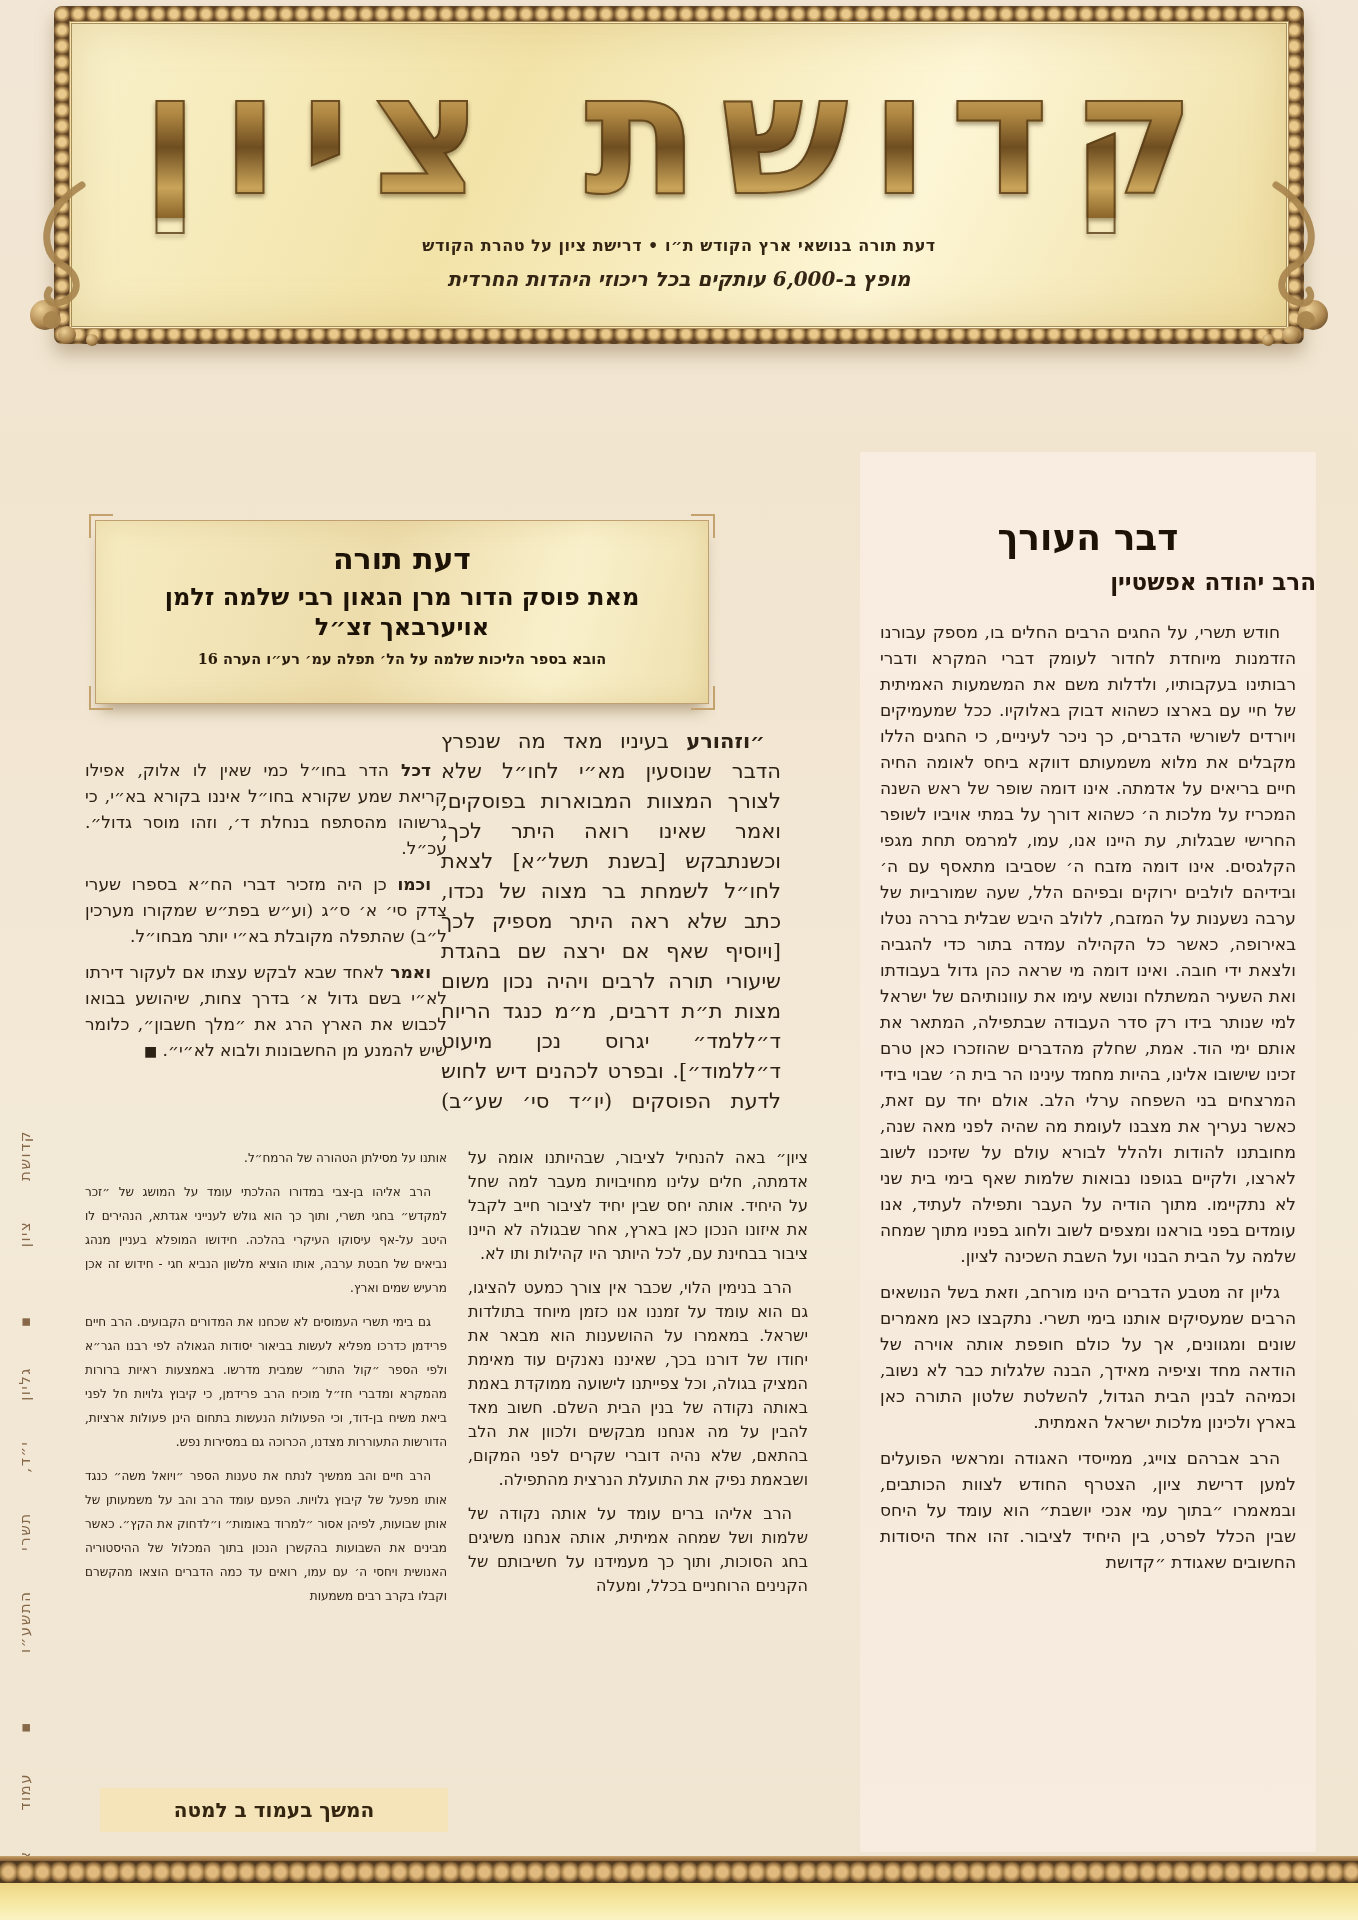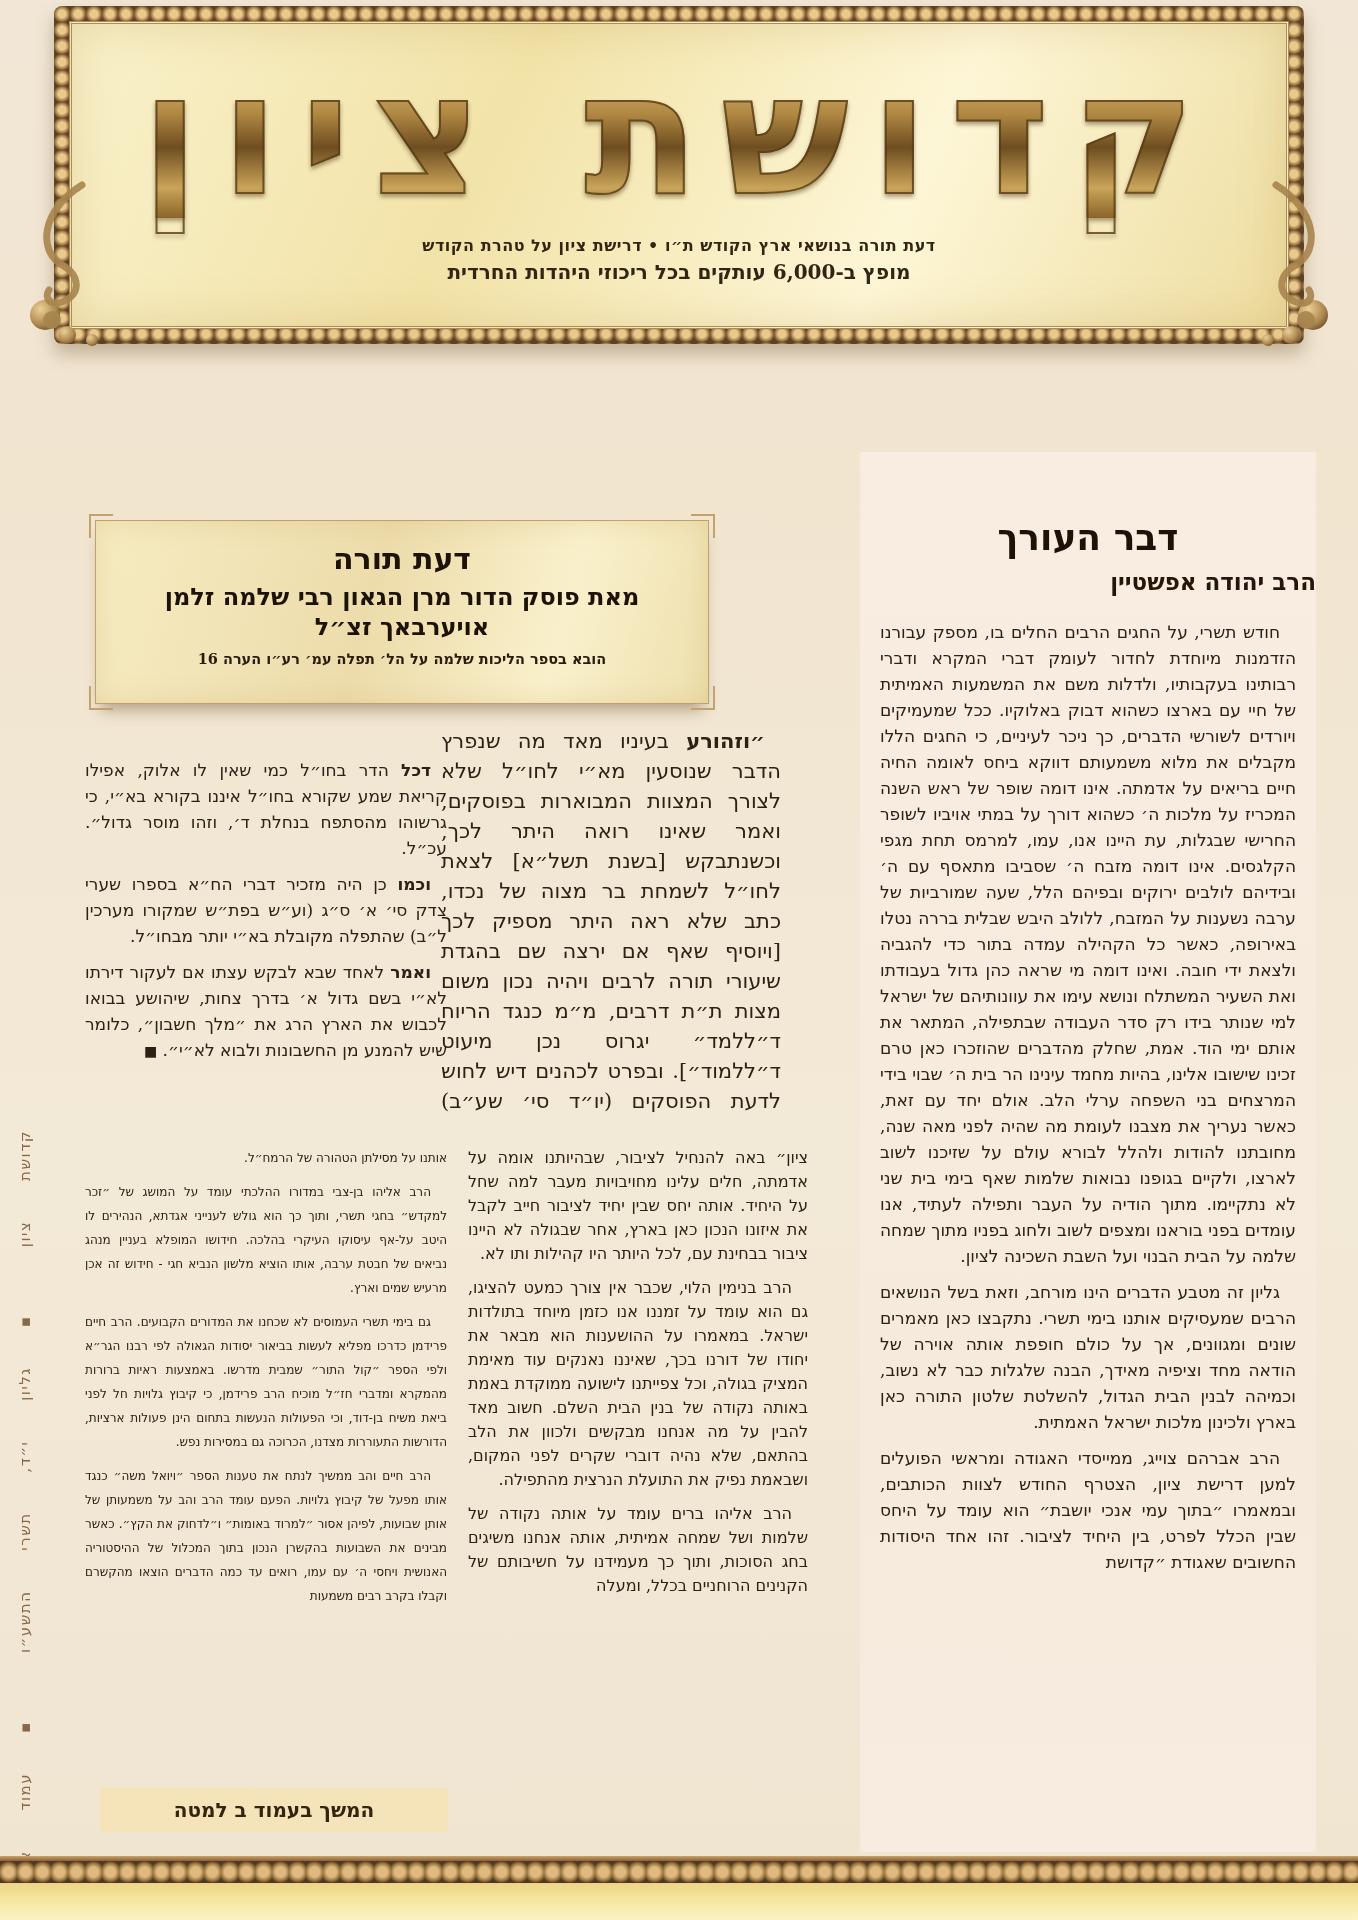--- a/index.html
+++ b/index.html
@@ -28,21 +28,21 @@
   .mast-title{
     margin-top:26px;
     font-size:168px;line-height:1;font-weight:bold;letter-spacing:22px;
     background:linear-gradient(180deg,#ecd08a 0%,#b08843 38%,#6e4d20 58%,#c9a459 82%,#8a6429 100%);
     -webkit-background-clip:text;background-clip:text;color:transparent;
     -webkit-text-stroke:2px rgba(88,60,22,.8);
     filter:drop-shadow(0 3px 2px rgba(70,48,14,.45));
     white-space:nowrap;
   }
   .mast-sub1{margin-top:18px;font-size:16px;font-weight:bold;color:#332413;letter-spacing:.5px;}
-  .mast-sub2{margin-top:5px;font-size:20px;font-weight:bold;color:#332413;}
+  .mast-sub2{margin-top:12px;font-size:20px;font-weight:bold;color:#332413;font-style:italic;}
   .ball{position:absolute;border-radius:50%;
     background:radial-gradient(circle at 35% 30%,#ecd096,#ad8750 55%,#5d4223 90%);}
   .flourish{position:absolute;opacity:.9;}
   
   .ed-panel{
     position:absolute;left:860px;top:452px;width:456px;height:1400px;
     background:linear-gradient(180deg,#f8ede0,#f6eadd 70%,#f7ecdf);
     border-radius:3px;padding:0;overflow:hidden;
   }
   .ed-title{margin-top:64px;text-align:center;font-size:36px;font-weight:bold;color:#1d1206;}

